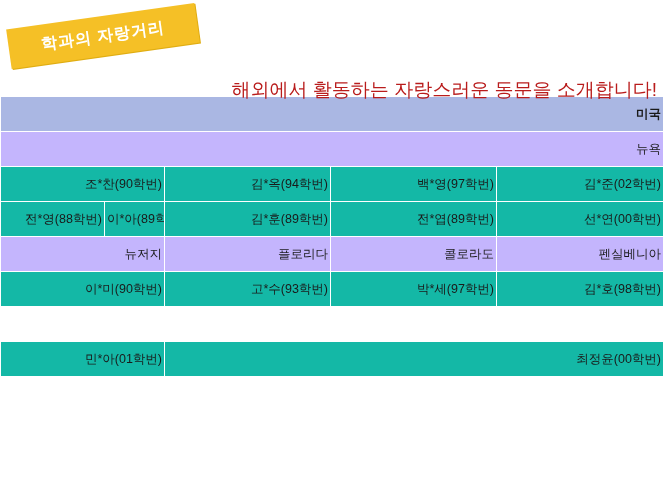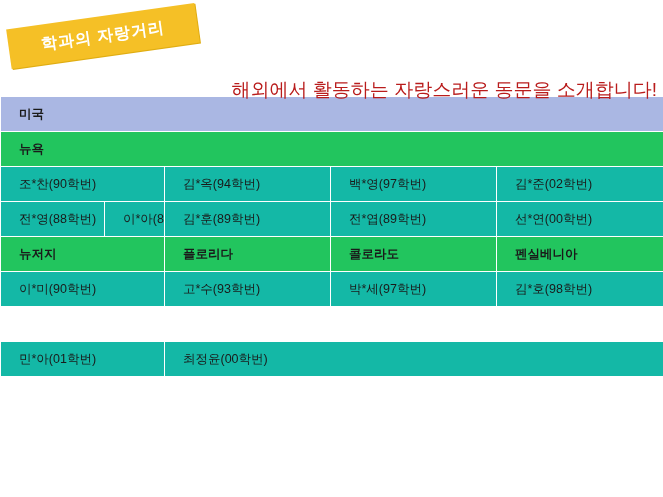--- a/index.html
+++ b/index.html
@@ -60,39 +60,38 @@
   }
 
   
   table.alumni {
     border-collapse: collapse;
     width: 663px;
     table-layout: fixed;
   }
   table.alumni td {
     border: 1px solid #ffffff;
-    text-align: left;
+    text-align: right;
     font-size: 12.5px;
     color: #1a1a1a;
     height: 34px;
-    padding: 0 18px;
+    padding: 0 2px;
     white-space: nowrap;
     overflow: hidden;
   }
   td.country {
     background: #aab7e3;
     font-size: 15px;
     font-weight: bold;
     height: 34px;
   }
   td.state {
-    background: #22c55e;
+    background: #c4b5fd;
     font-size: 13px;
     height: 34px;
-    font-weight: bold;
   }
   td.person {
     background: #14b8a6;
   }
   .spacer-row td {
     border: none;
     height: 4px;
     background: #ffffff;
     padding: 0;
   }

